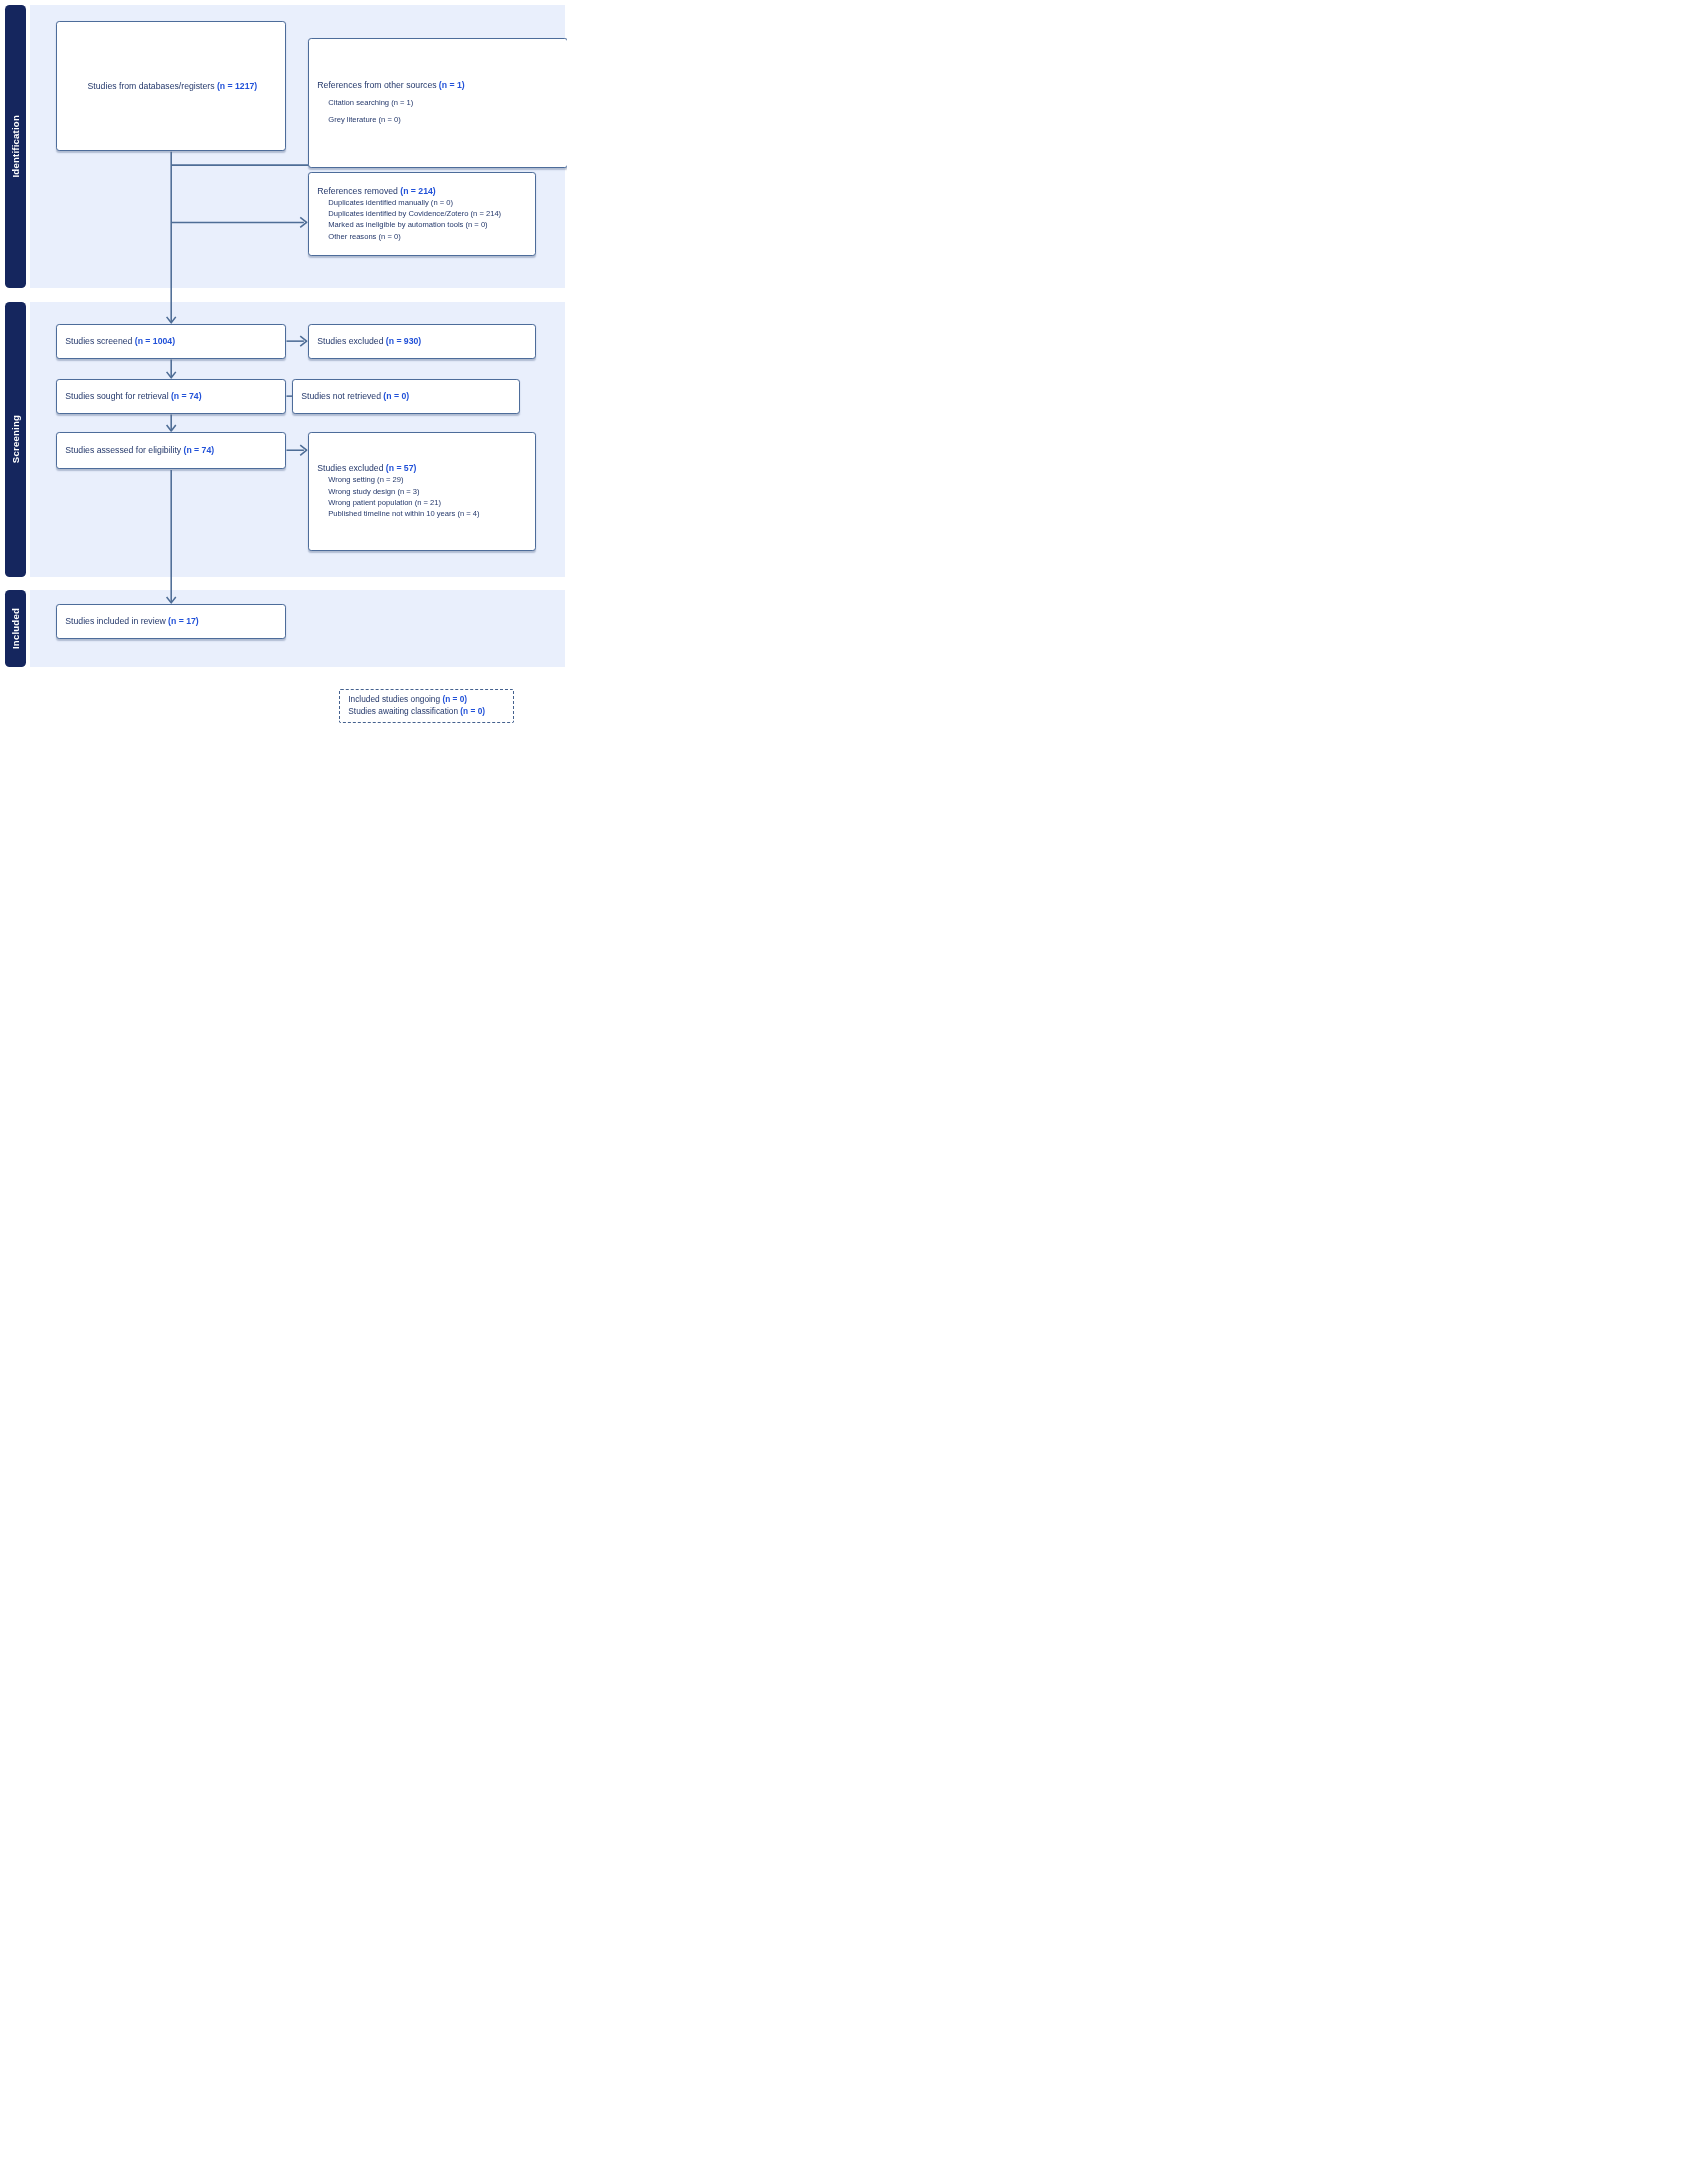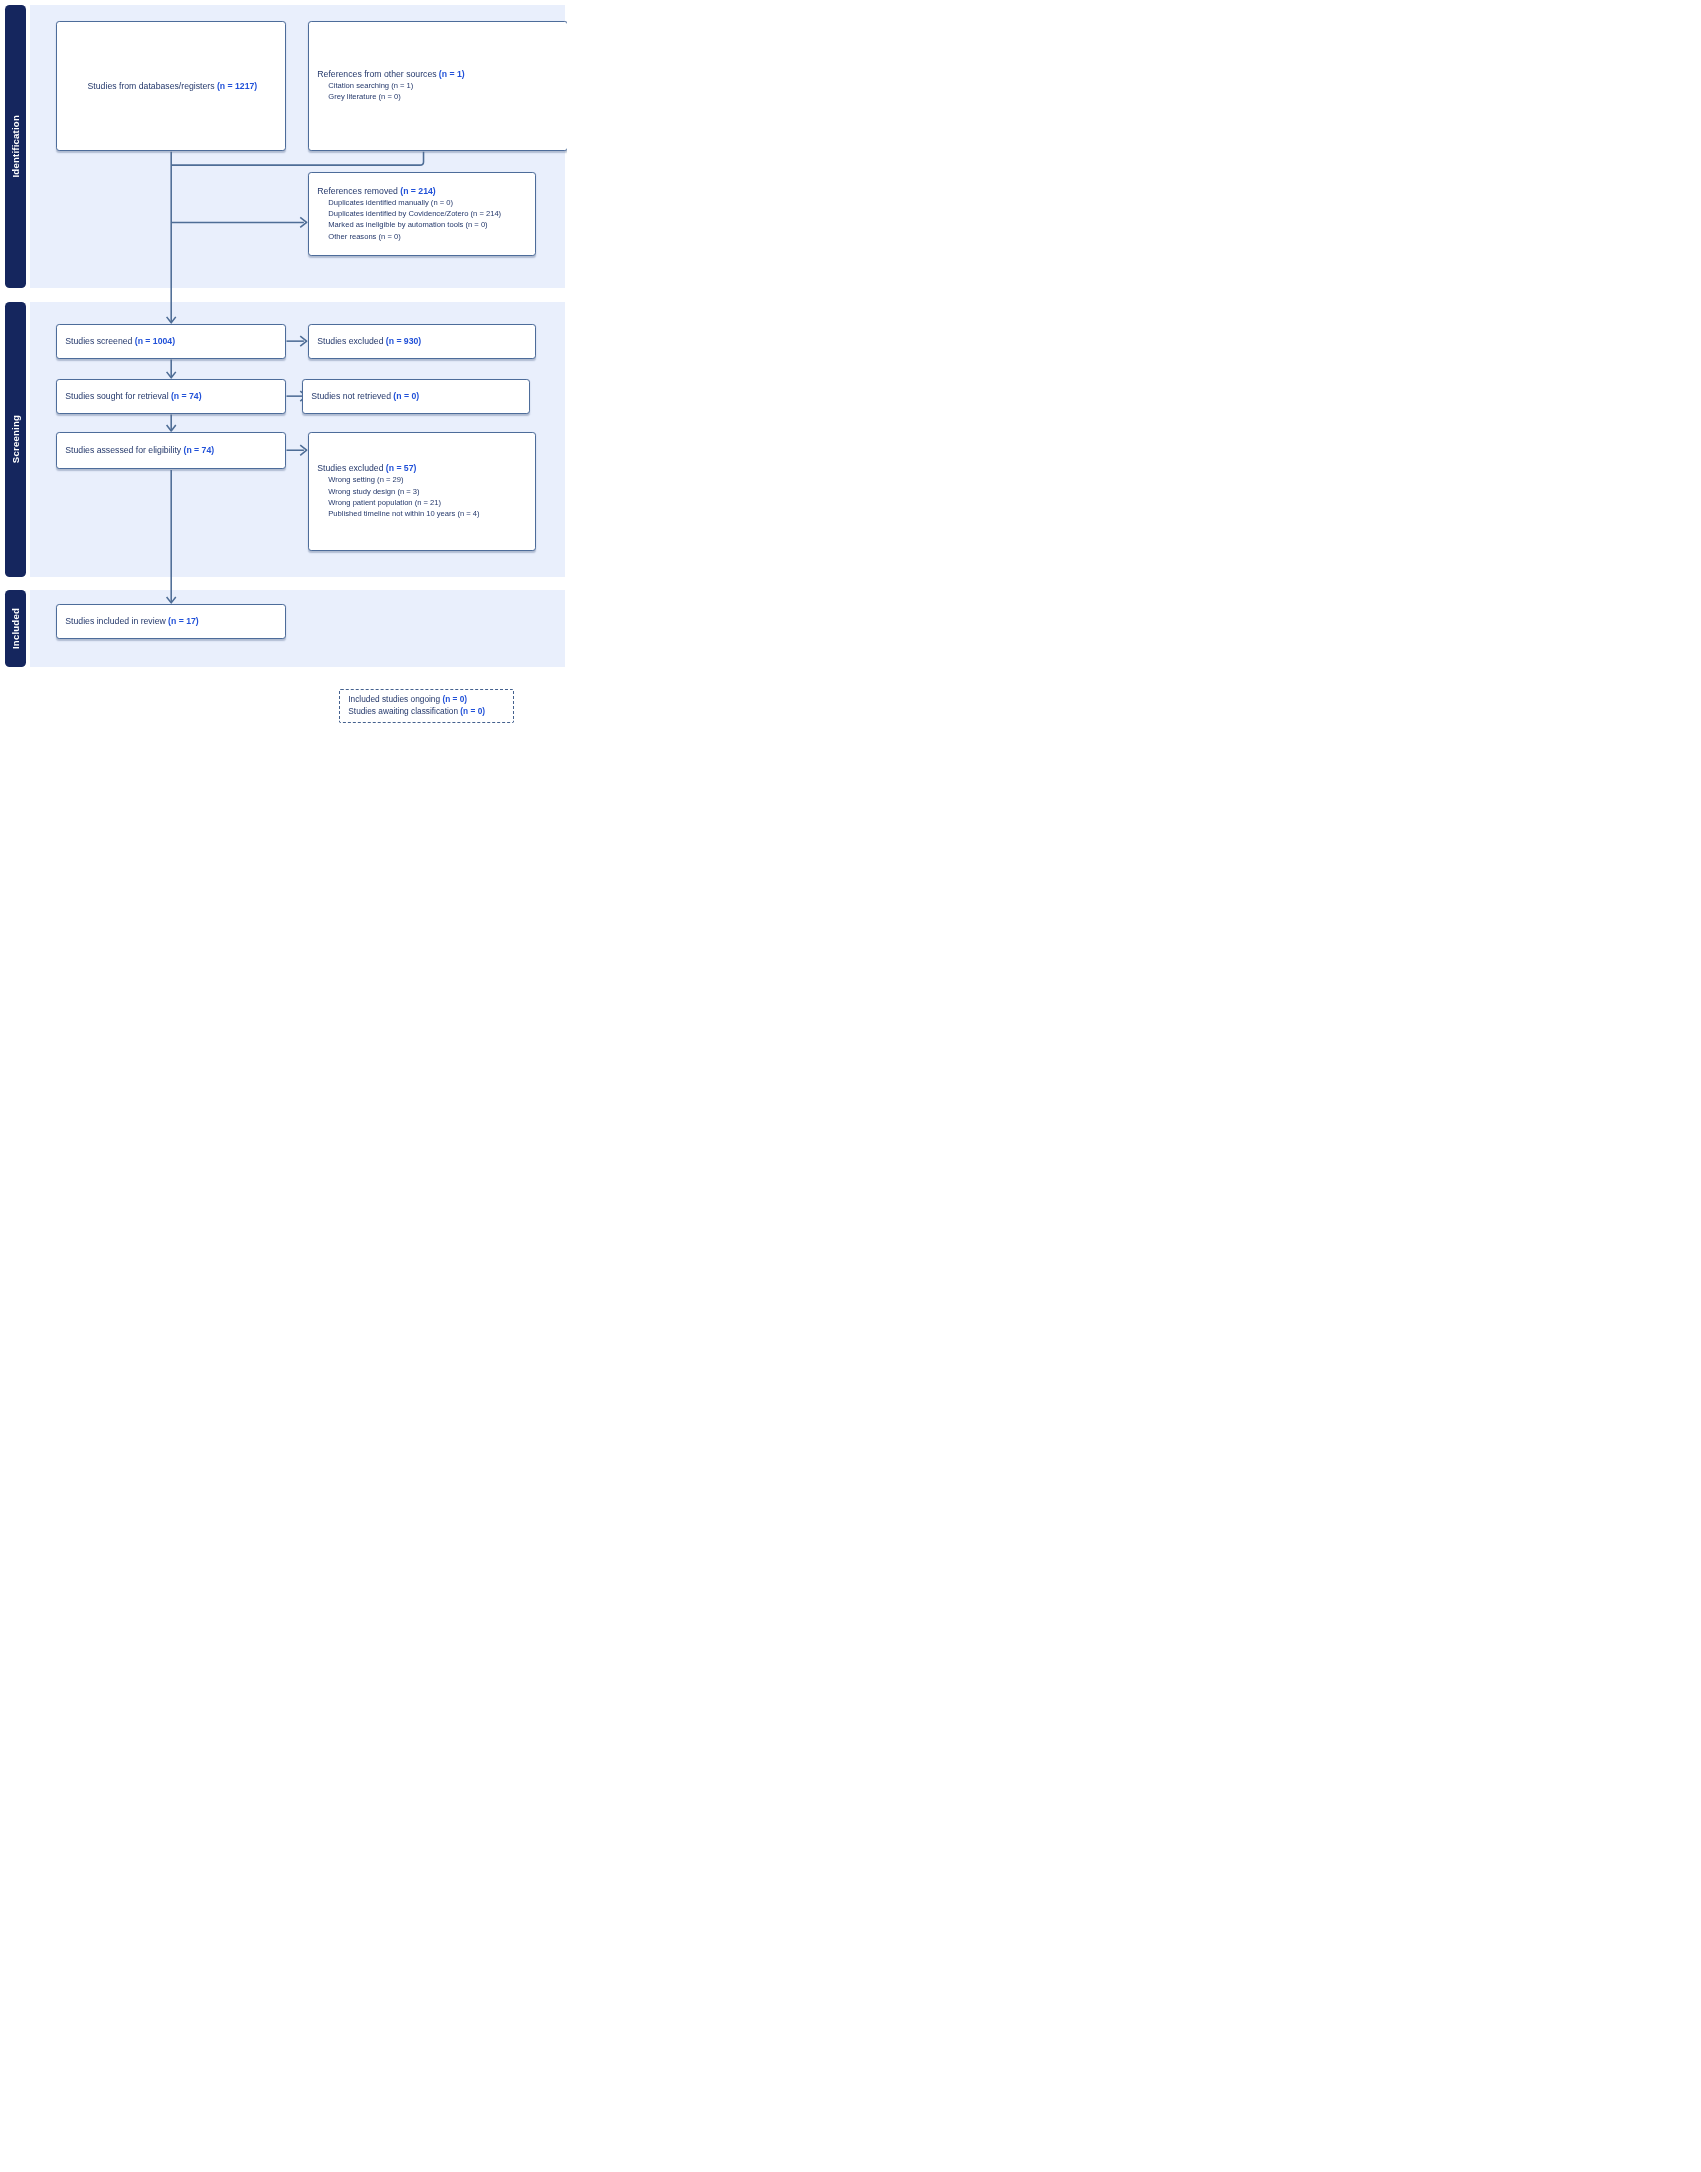--- a/index.html
+++ b/index.html
@@ -74,26 +74,26 @@
   }
   .box.dashed{
     border:1.4px dashed #44618e;
     border-radius:1.8px;
     box-shadow:none;
   }
   .box.dashed .main-line{font-size:8.3px;line-height:1.4;}
 
   
   #box-databases        {left:56px; top:21px;   width:230px; height:130px;text-align:center;}
-  #box-other-sources    {left:308px; top:21px;   width:260px; height:130px;}
+  #box-other-sources    {left:308px; top:38px;   width:260px; height:130px;gap:6px;}
   #box-refs-removed     {left:308px; top:172px;  width:228px; height:84px;}
   #box-screened         {left:56px; top:324px;  width:230px; height:35px;}
   #box-excluded-screen  {left:308px; top:324px;  width:228px; height:35px;}
   #box-sought           {left:56px; top:379px;  width:230px; height:35px;}
-  #box-not-retrieved    {left:302px; top:379px;  width:228px; height:35px;}
+  #box-not-retrieved    {left:292px; top:379px;  width:228px; height:35px;}
   #box-assessed         {left:56px; top:432px;  width:230px; height:37px;}
   #box-excluded-elig    {left:308px; top:432px;  width:228px; height:119px;}
   #box-included-review  {left:56px; top:604px; width:230px; height:35px;}
   #box-ongoing          {left:339px; top:689px; width:175px; height:34px;}
 
   
   #band-identification{top:4.6px;height:283px;}
   #band-screening     {top:302px;height:275px;}
   #band-included      {top:590px;height:77px;}
   #bar-identification {top:4.6px;height:283px;}

